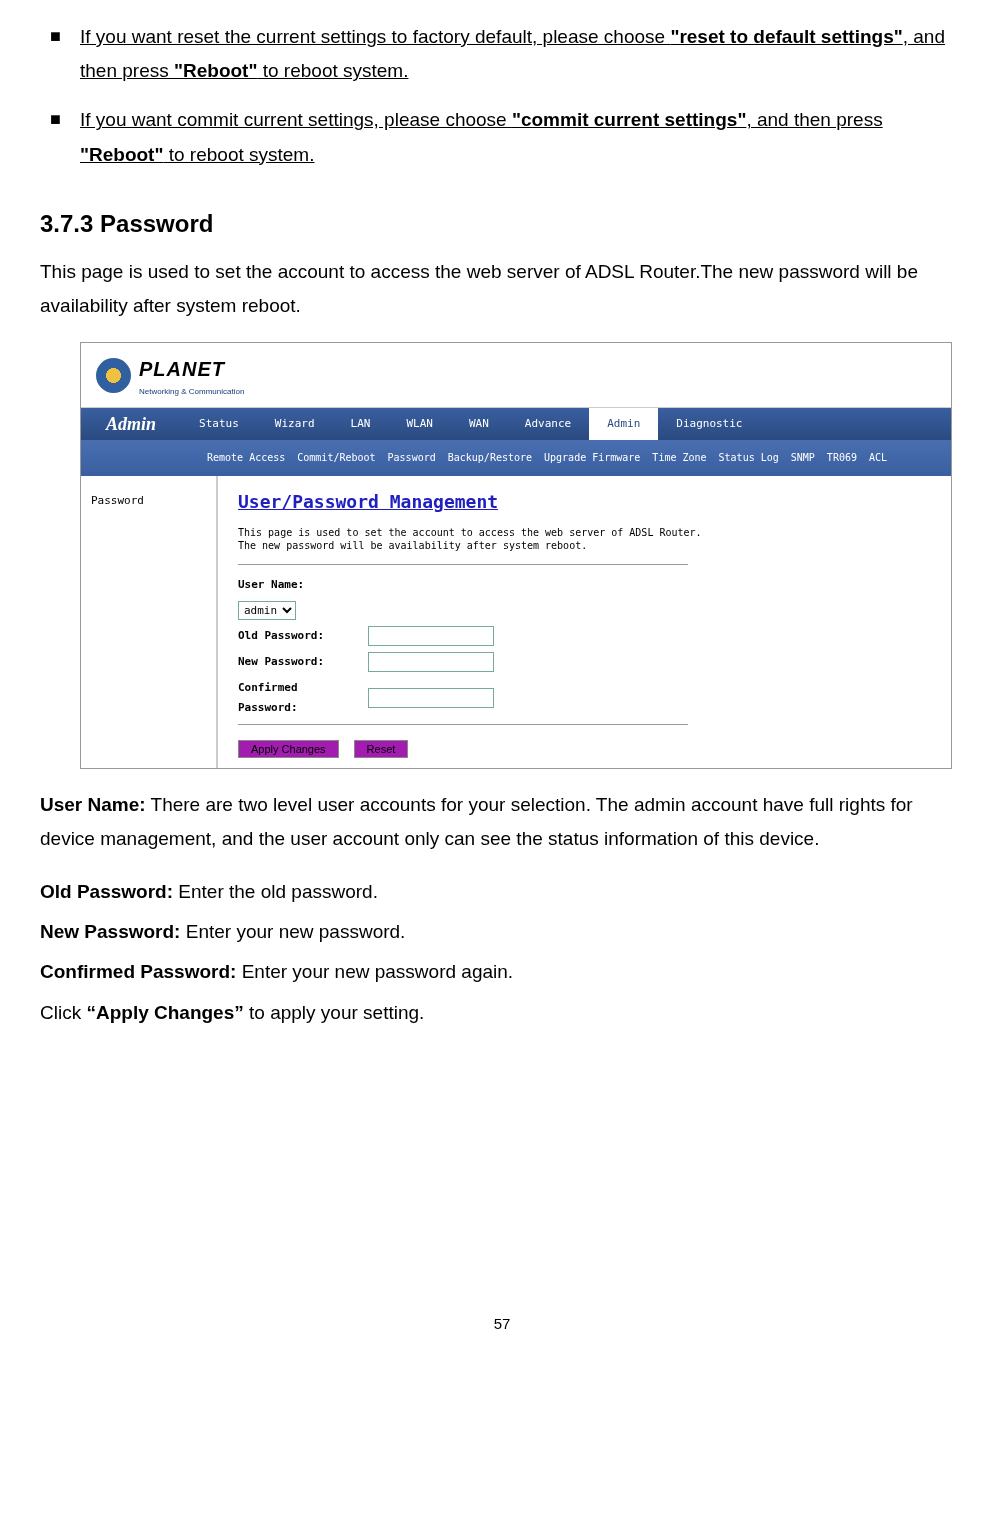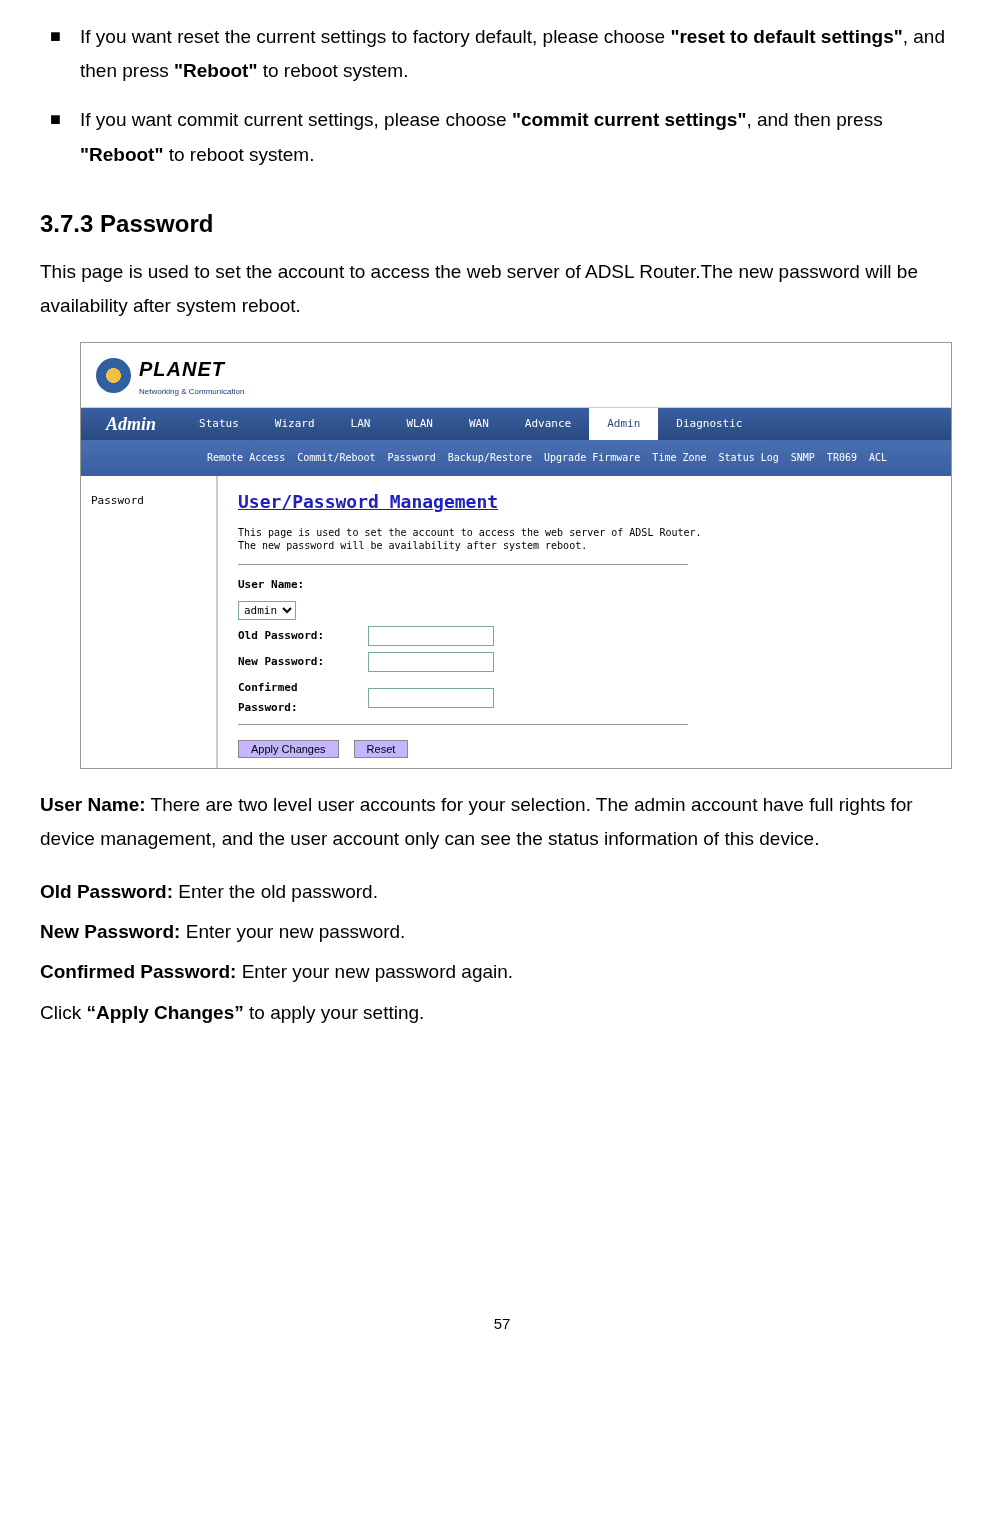--- a/index.html
+++ b/index.html
@@ -13,20 +13,21 @@
     }
     .bullet-list {
       list-style: none;
       padding: 0;
       margin: 0 0 20px 0;
     }
     .bullet-list li {
       position: relative;
       padding-left: 40px;
       margin-bottom: 15px;
+      text-decoration: underline;
     }
     .bullet-list li::before {
       content: "■";
       position: absolute;
       left: 10px;
       font-size: 18px;
     }
     h2 {
       font-size: 24px;
       font-weight: bold;
@@ -174,21 +175,21 @@
     .button-row {
       margin-top: 15px;
       display: flex;
       gap: 15px;
     }
     .form-button {
       font-family: Arial;
       font-size: 11px;
       padding: 2px 12px;
       border: 1px solid #888;
-      background: #c4b5fd;
+      background: #a21caf;
       cursor: pointer;
     }
     .bold {
       font-weight: bold;
     }
     .page-footer {
       text-align: center;
       font-size: 15px;
       margin-top: 280px;
     }

